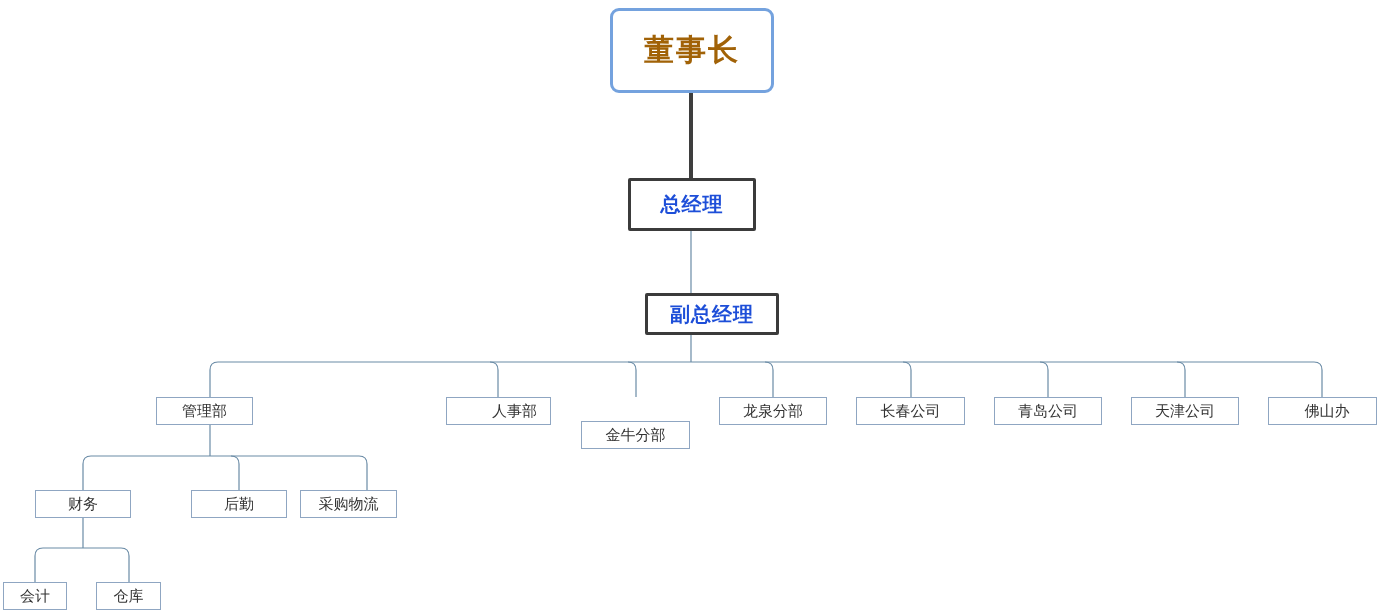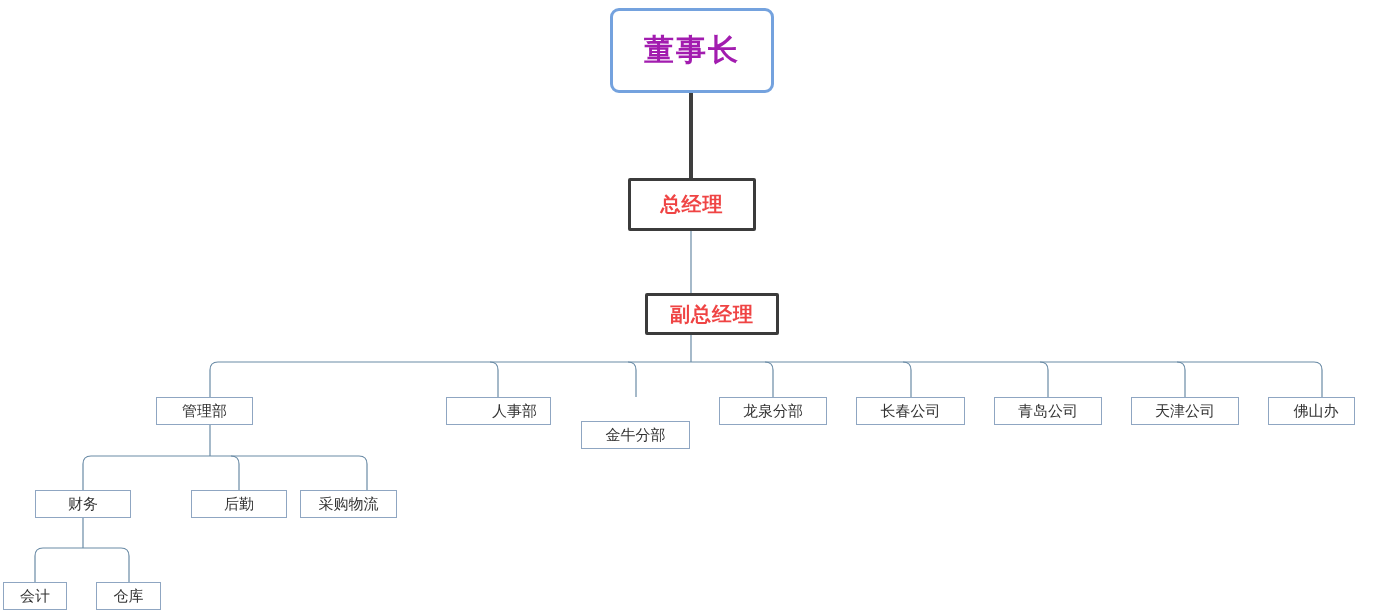--- a/index.html
+++ b/index.html
@@ -29,29 +29,29 @@
     justify-content: center;
     background: #ffffff;
     white-space: nowrap;
     cursor: default;
   }
   .node-root {
     border: 3px solid #74a2de;
     border-radius: 9px;
     font-size: 30px;
     font-weight: bold;
-    color: #a21caf;
+    color: #a16207;
     letter-spacing: 2px;
   }
   .node-exec {
     border: 3px solid #3b3b3b;
     border-radius: 2px;
     font-size: 20px;
     font-weight: bold;
-    color: #ef4444;
+    color: #1d4ed8;
     letter-spacing: 1px;
     text-align: center;
   }
   .node-sm {
     border: 1px solid #8fa6c2;
     font-size: 15px;
     color: #333333;
     height: 28px;
   }
 </style>
@@ -89,21 +89,21 @@
 
   <div class="node node-exec" style="left:645px; top:293px; width:134px; height:42px;">副总经理</div>
 
   <div class="node node-sm" style="left:156px; top:397px; width:97px;">管理部</div>
   <div class="node node-sm" style="left:446px; top:397px; width:105px;padding-left:32px;">人事部</div>
   <div class="node node-sm" style="left:581px; top:397px; width:109px;margin-top:24px;">金牛分部</div>
   <div class="node node-sm" style="left:719px; top:397px; width:108px;">龙泉分部</div>
   <div class="node node-sm" style="left:856px; top:397px; width:109px;">长春公司</div>
   <div class="node node-sm" style="left:994px; top:397px; width:108px;">青岛公司</div>
   <div class="node node-sm" style="left:1131px; top:397px; width:108px;">天津公司</div>
-  <div class="node node-sm" style="left:1268px; top:397px; width:87px;padding-left:9px;">佛山办</div>
+  <div class="node node-sm" style="left:1268px; top:397px; width:109px;padding-left:9px;">佛山办</div>
 
   <div class="node node-sm" style="left:35px; top:490px; width:96px;">财务</div>
   <div class="node node-sm" style="left:191px; top:490px; width:96px;">后勤</div>
   <div class="node node-sm" style="left:300px; top:490px; width:97px;">采购物流</div>
 
   <div class="node node-sm" style="left:3px; top:582px; width:64px;">会计</div>
   <div class="node node-sm" style="left:96px; top:582px; width:65px;">仓库</div>
 
 </div>
 

